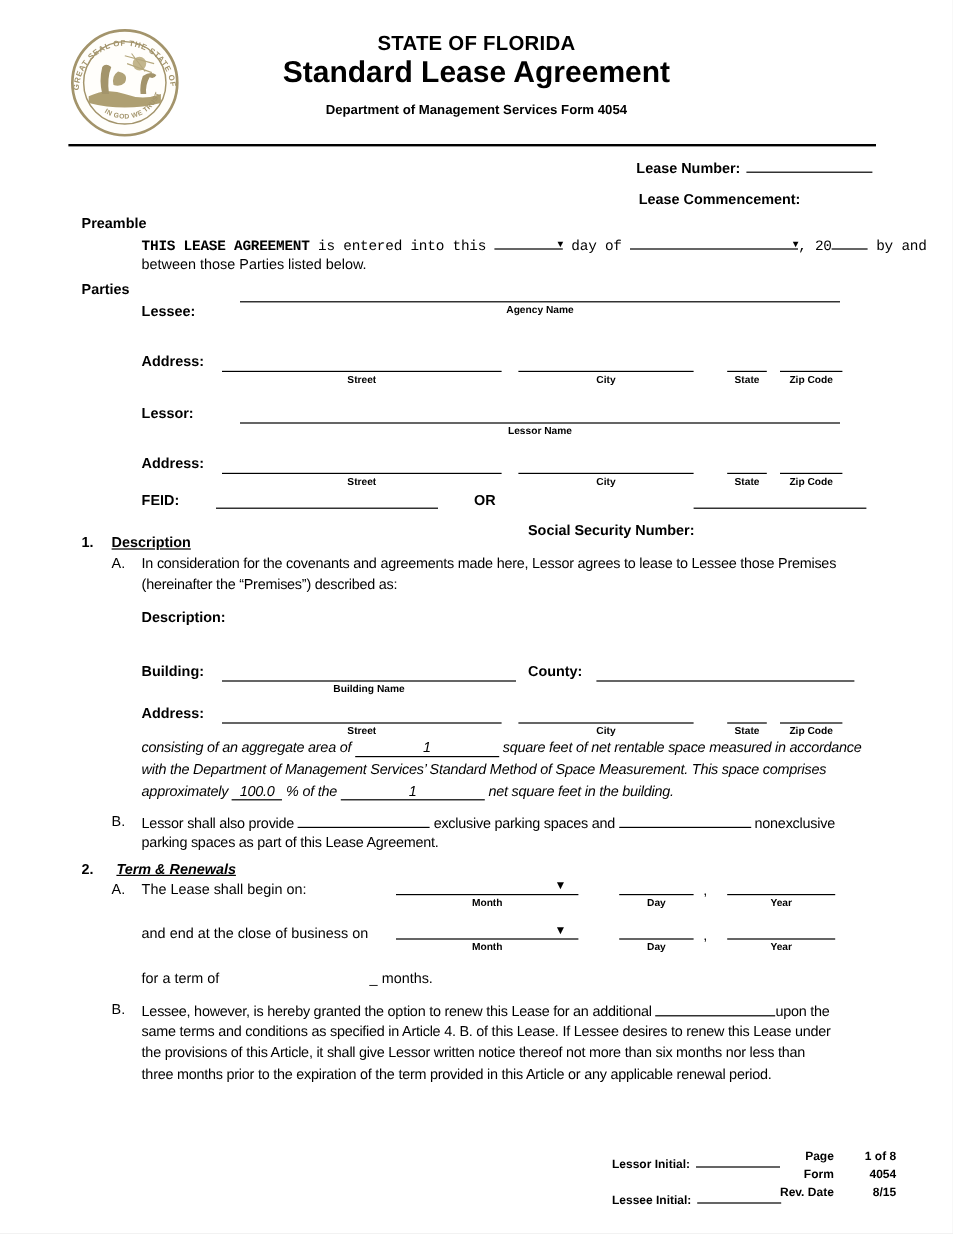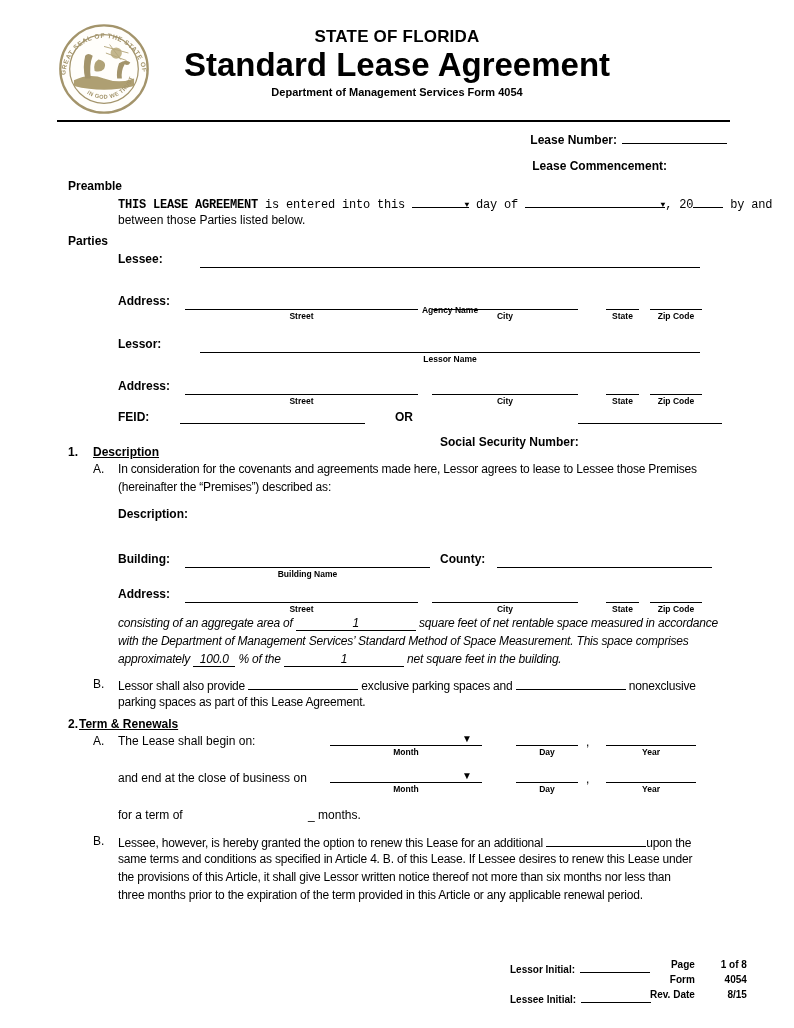--- a/index.html
+++ b/index.html
@@ -7,21 +7,21 @@
   .page {
     position:relative; width:794px; height:1028px; margin:0 auto;
     background:#ffffff; color:#000;
     font-family:"Liberation Sans", sans-serif; font-size:12px;
     overflow:hidden;
   }
   .abs { position:absolute; }
   .b { font-weight:bold; }
   .nw { white-space:nowrap; }
   .h1 { font-size:17px; font-weight:bold; text-align:center; letter-spacing:.2px; }
-  .h2 { font-size:33px; font-weight:bold; text-align:center; }
+  .h2 { font-size:25px; font-weight:bold; text-align:center; }
   .h3 { font-size:11px; font-weight:bold; text-align:center; }
   .rule { border-top:2px solid #000; height:0; }
   .uline { height:0; border-bottom:1.3px solid #000; }
   .blank { display:inline-block; border-bottom:1.3px solid #000; height:13px; vertical-align:baseline; position:relative; }
   .w30{width:30px} .w57{width:57px} .w42{width:42px} .w70{width:70px}
   .w100{width:100px} .w105{width:105px} .w110{width:110px} .w120{width:120px} .w140{width:140px}
   .fval { display:inline-block; border-bottom:1.3px solid #000; text-align:center; vertical-align:baseline; }
   .fld { position:absolute; display:flex; flex-direction:column; align-items:center; }
   .fld .fline { width:100%; height:15px; border-bottom:1.3px solid #000; position:relative; }
   .line-lbl { font-size:8.5px; font-weight:bold; margin-top:1px; white-space:nowrap; }
@@ -82,21 +82,21 @@
     <span class="blank w57"><span class="dd-arrow">▼</span></span>
     <span>day of</span>
     <span class="blank w140"><span class="dd-arrow">▼</span></span><span>, 20</span><span class="blank w30"></span>
     <span>by and</span>
   </div>
   <div class="abs" style="left:118px; top:213px;">between those Parties listed below.</div>
 
   <div class="abs b" style="left:68px; top:234px;">Parties</div>
 
   <div class="abs b" style="left:118px; top:252px;">Lessee:</div>
-  <div class="fld" style="left:200px; top:253px; width:500px;gap:36px;">
+  <div class="fld" style="left:200px; top:237px; width:500px;">
     <div class="fline"></div>
     <div class="line-lbl">Agency Name</div>
   </div>
 
   <div class="abs b" style="left:118px; top:294px;">Address:</div>
   <div class="fld" style="left:185px; top:295px; width:233px;">
     <div class="fline"></div>
     <div class="line-lbl">Street</div>
   </div>
   <div class="fld" style="left:432px; top:295px; width:146px;">
@@ -201,21 +201,21 @@
       <span>Lessor shall also provide</span>
       <span class="blank w110"></span>
       <span>exclusive parking spaces and</span>
       <span class="blank w110"></span>
       <span>nonexclusive</span>
     </div>
     <div>parking spaces as part of this Lease Agreement.</div>
   </div>
 
   <div class="abs b" style="left:68px; top:717px;">2.</div>
-  <div class="abs b" style="left:79px; top:717px; text-decoration:underline;">Term &amp; Renewals</div>
+  <div class="abs b" style="left:97px; top:717px; text-decoration:underline;font-style:italic;">Term &amp; Renewals</div>
 
   <div class="abs" style="left:93px; top:734px;">A.</div>
   <div class="abs" style="left:118px; top:734px;">The Lease shall begin on:</div>
 
   <div class="fld" style="left:330px; top:731px; width:152px;">
     <div class="fline">
       <span class="dd-arrow">▼</span>
     </div>
     <div class="line-lbl">Month</div>
   </div>

